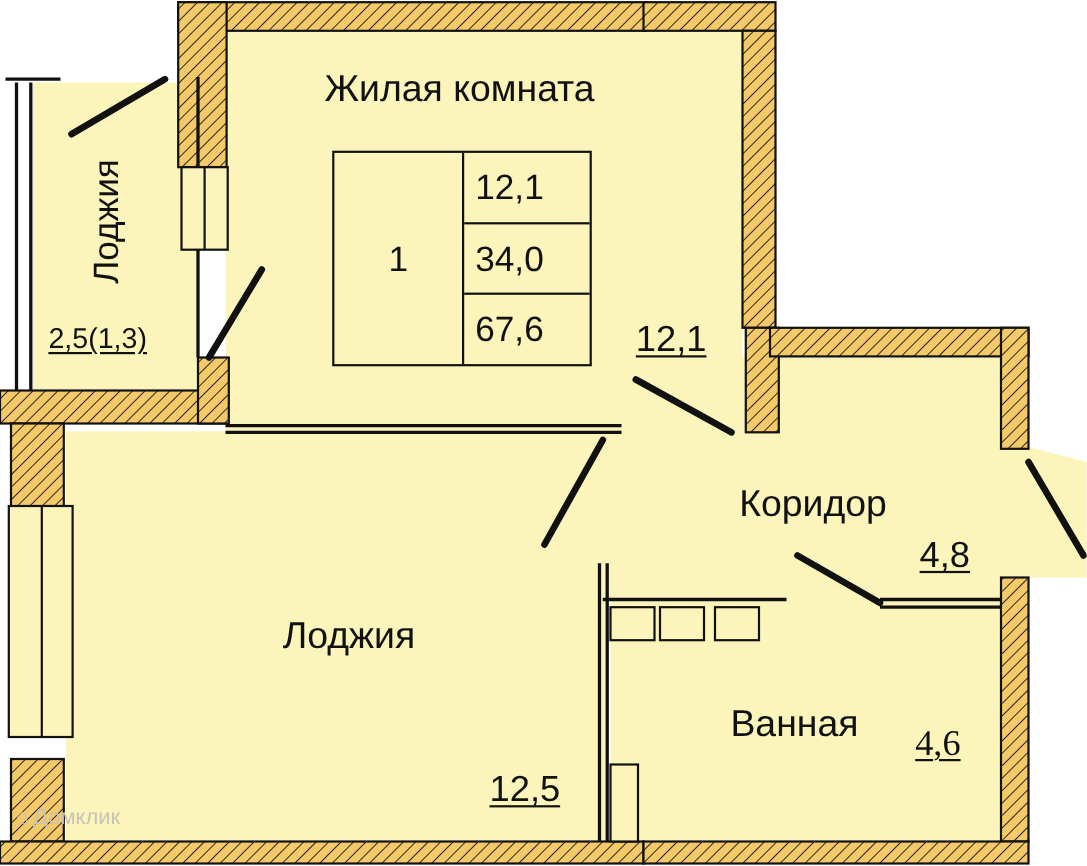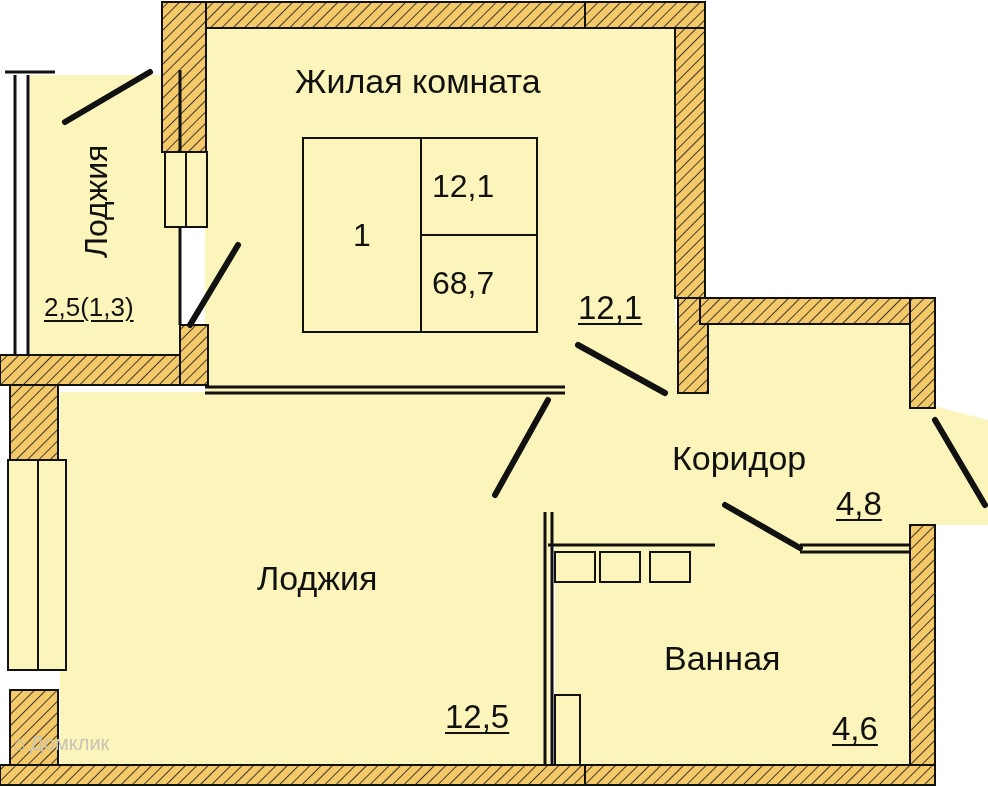--- a/index.html
+++ b/index.html
@@ -86,33 +86,34 @@
     <line x1="725" y1="505" x2="800" y2="548"></line>
     <line x1="935" y1="420" x2="985" y2="505"></line>
   </g>
 </svg>
 
 <div class="room-label" style="left:295px; top:64px;">Жилая комната</div>
 <div class="legend-box">
   <div class="legend-left">1</div>
   <div class="legend-right">
     <div class="legend-cell">12,1</div>
-    <div class="legend-cell">68,7</div>
+    <div class="legend-cell">34,0</div>
+    <div class="legend-cell">67,6</div>
   </div>
 </div>
 <div class="area-label" style="left:578px; top:291px;">12,1</div>
 
 <div class="vertical-label" style="left:78px; top:258px;">Лоджия</div>
 <div class="area-label" style="left:44px; top:294px; font-size:26px;">2,5(1,3)</div>
 
 <div class="room-label" style="left:672px; top:441px;">Коридор</div>
 <div class="area-label" style="left:836px; top:487px;">4,8</div>
 
 <div class="room-label" style="left:257px; top:561px;">Лоджия</div>
 <div class="area-label" style="left:445px; top:700px;">12,5</div>
 
 <div class="room-label" style="left:664px; top:641px;">Ванная</div>
-<div class="area-label" style="left:832px; top:712px;">4,6</div>
+<div class="area-label" style="left:832px; top:660px;font-family:Liberation Serif, serif;">4,6</div>
 
 <div class="watermark">
   <span>⌂</span>
   <span>Домклик</span>
 </div>
 
 </body></html>

